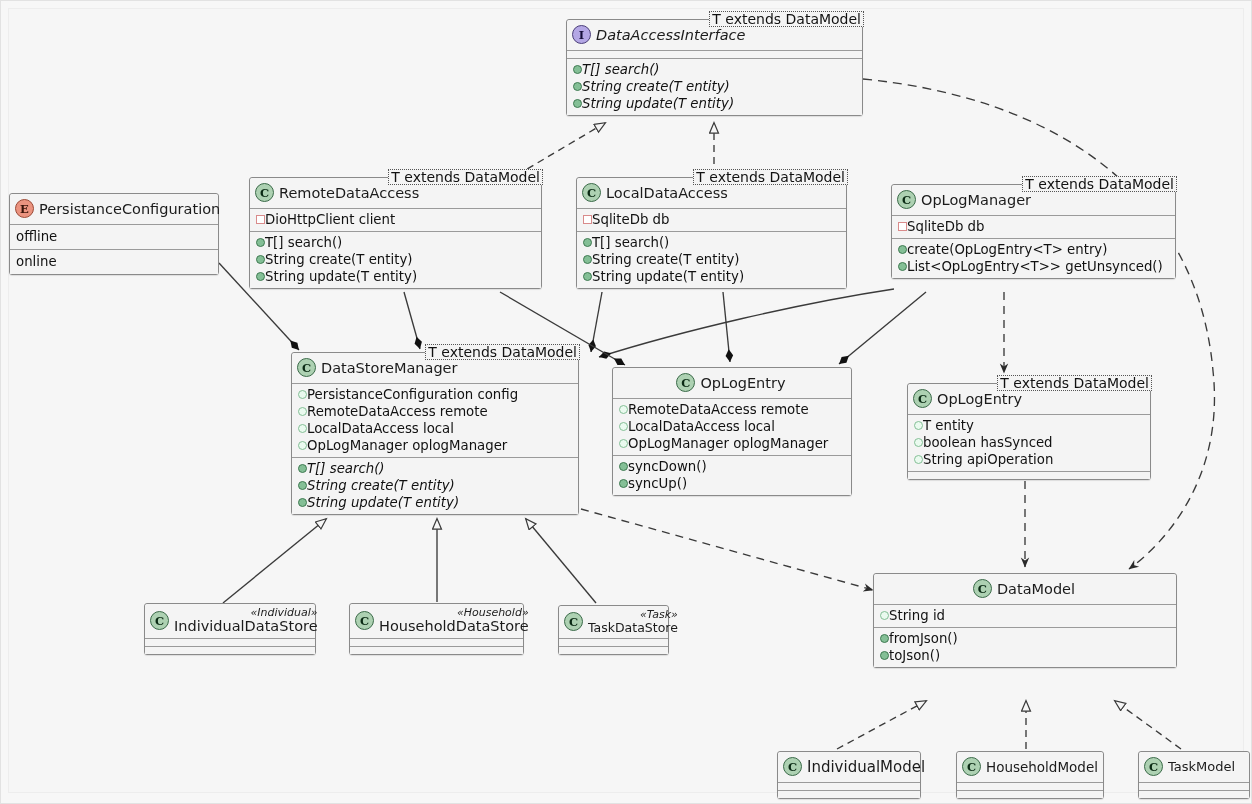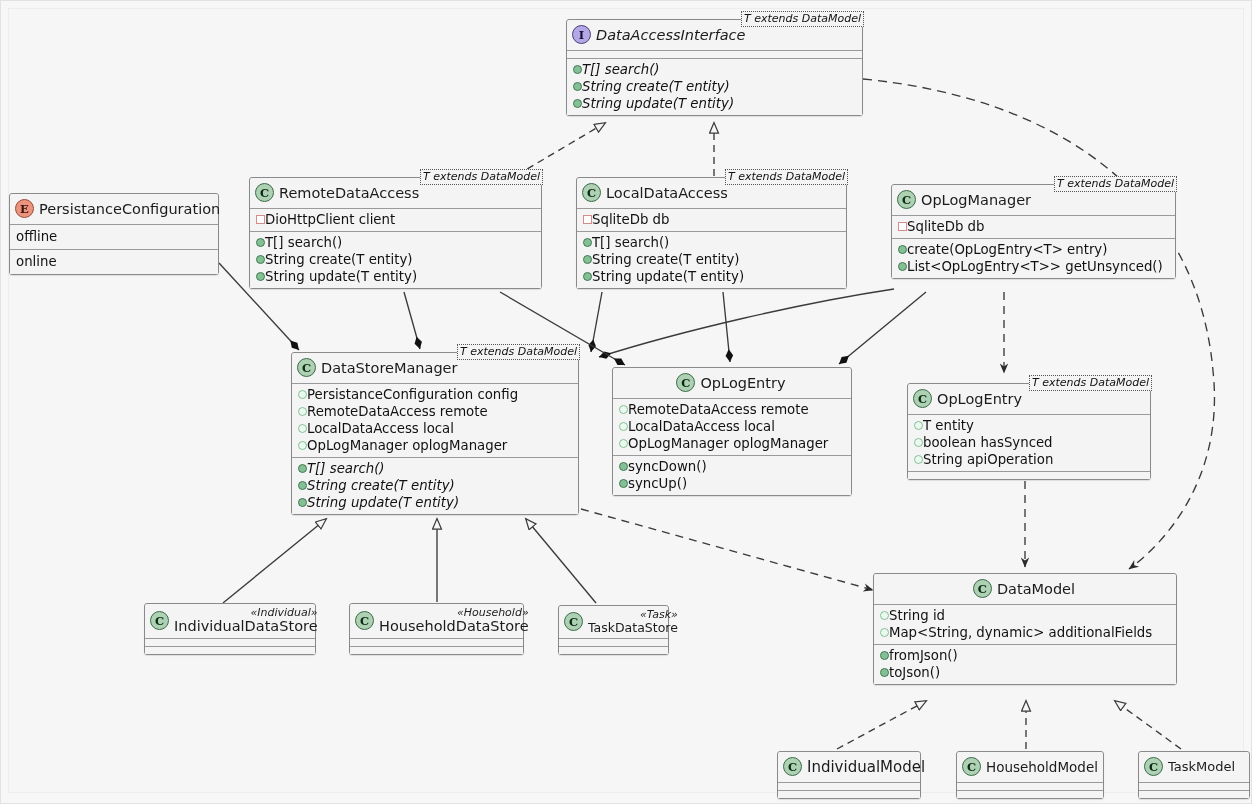--- a/index.html
+++ b/index.html
@@ -59,21 +59,21 @@
     font-size:11.5px;font-weight:bold;font-family:"DejaVu Serif","Liberation Serif",serif;
     flex:0 0 auto;
   }
   .ico.c{background:#add1b2;border:1.3px solid #3b6b49;color:#0a2a14;}
   .ico.i{background:#b4a7e5;border:1.3px solid #4b3f7a;color:#17103a;}
   .ico.e{background:#eb937f;border:1.3px solid #9c4a36;color:#3a1409;}
 
   
   .tparam{
     position:absolute;top:-9px;right:-2px;
-    font-size:11px;font-style:italic;color:#111;
+    font-size:14px;color:#111;
     background:#f4f4f4;
     border:1px dotted #555;
     padding:0 2px;
     white-space:nowrap;
     line-height:14px;
     z-index:6;
     overflow:hidden;
   }
 
   
@@ -363,24 +363,20 @@
   <div class="node" style="left:872px;top:572px;width:304px;">
     <div class="hdr center">
       <span class="ico c">C</span>
       <span class="cname">DataModel</span>
     </div>
     <div class="sect">
       <div class="row">
           <span class="dot pkg"></span>
           <span>String id</span>
         </div>
-      <div class="row">
-          <span class="dot pkg"></span>
-          <span>Map&lt;String, dynamic&gt; additionalFields</span>
-        </div>
     </div>
     <div class="sect">
       <div class="row">
           <span class="dot pub"></span>
           <span>fromJson()</span>
         </div>
       <div class="row">
           <span class="dot pub"></span>
           <span>toJson()</span>
         </div>

